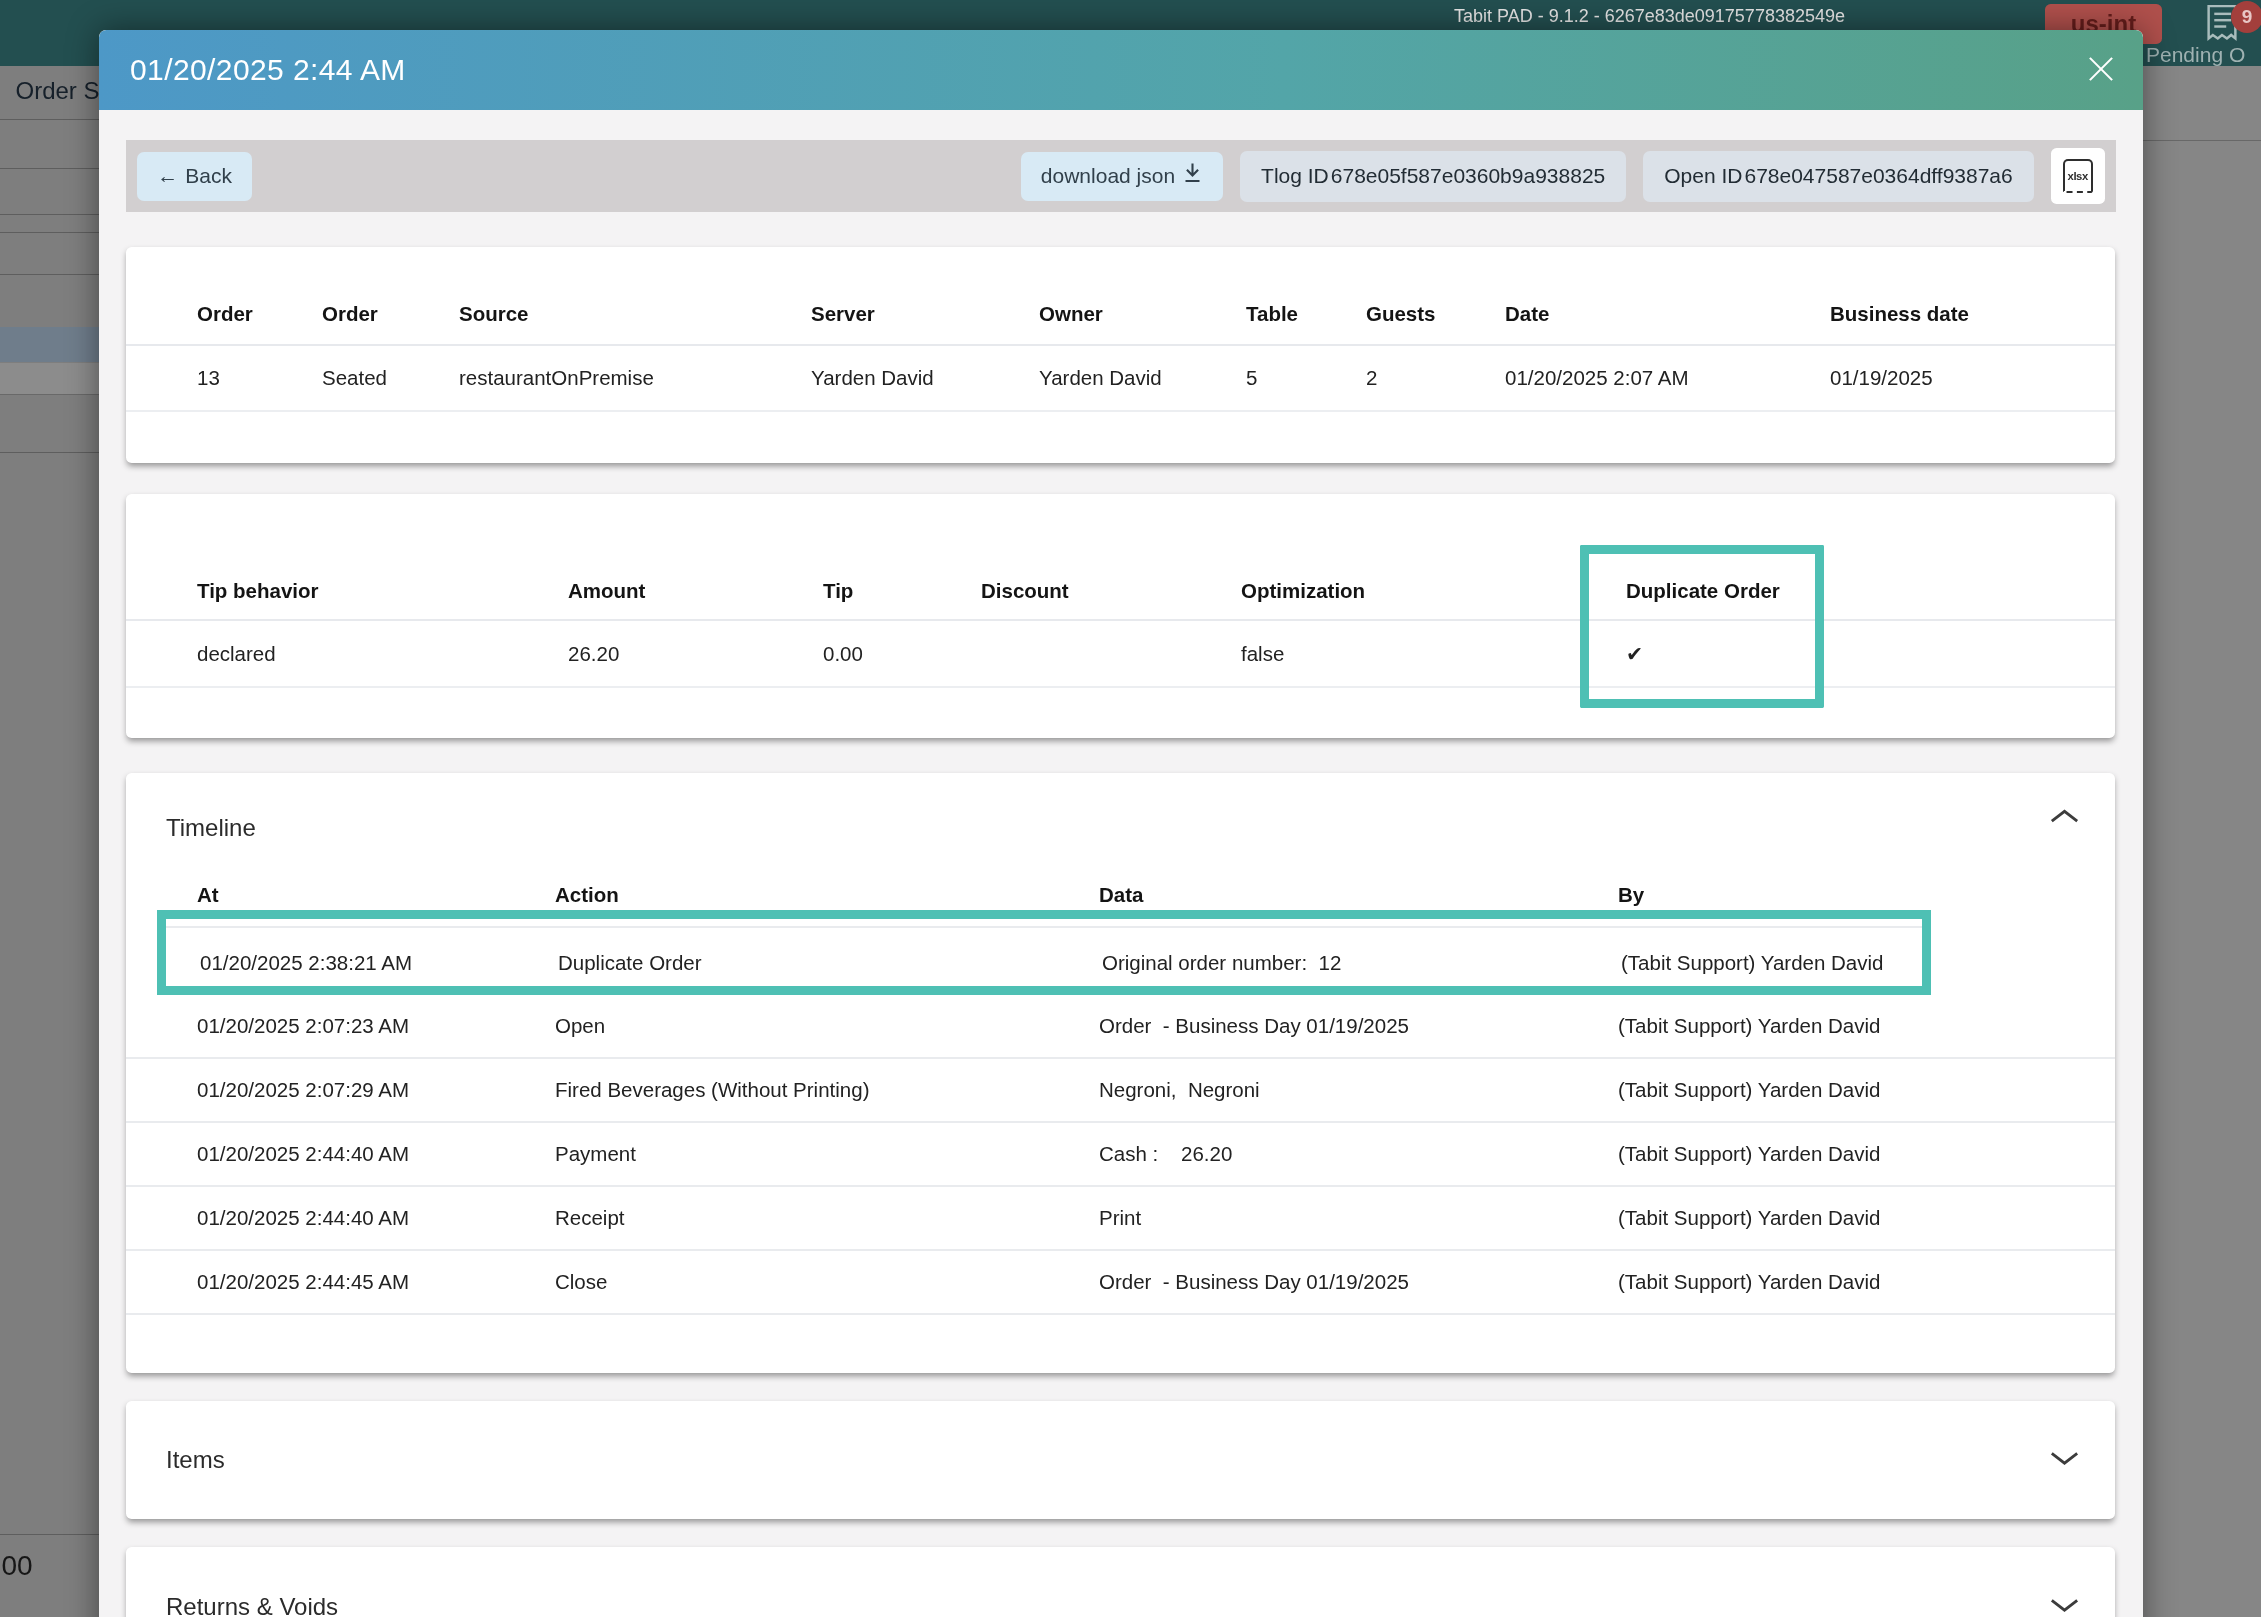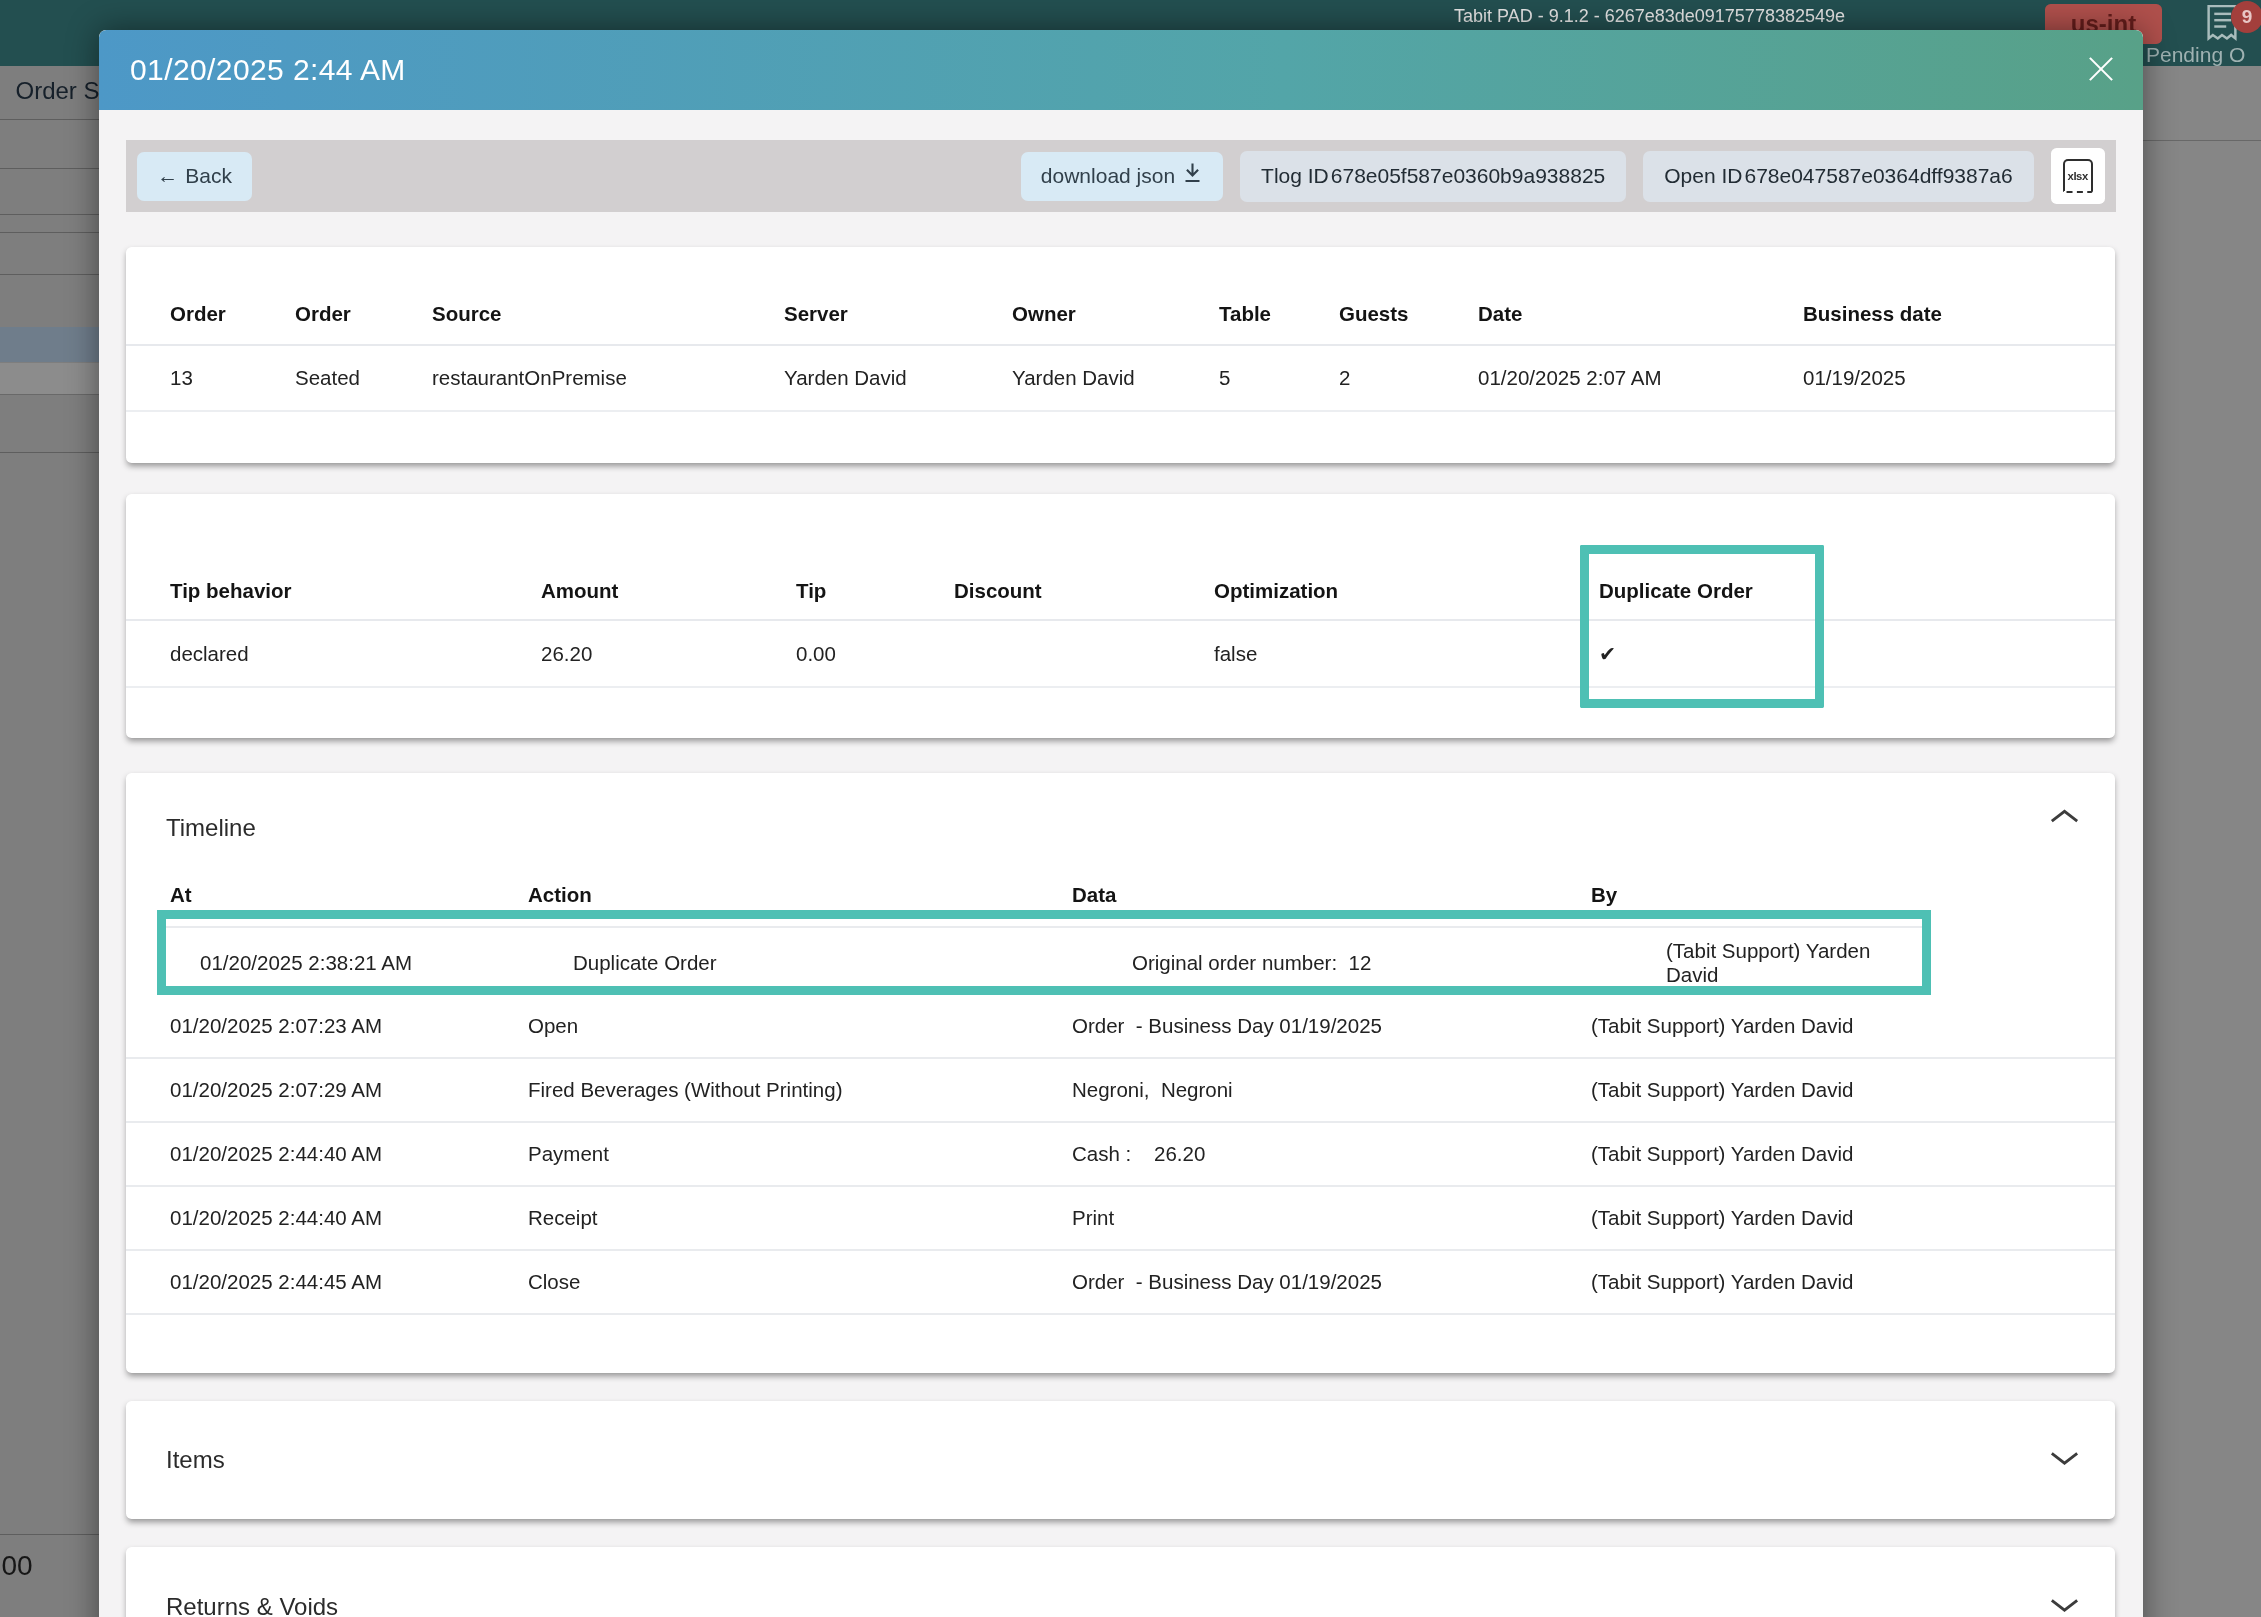--- a/index.html
+++ b/index.html
@@ -47,21 +47,21 @@
     gap:2px; padding:0 21px; font-size:21px; color:#222c34; cursor:pointer; }
   .chip .lab { white-space:nowrap; }
   .xlsx-btn { width:54px; height:56px; background:#fff; border:none; border-radius:5.6px; cursor:pointer;
     display:flex; align-items:center; justify-content:center; }
   .xlsx-ic { width:30px; height:34px; border:2.1px solid #2e2e2e; border-radius:5px 5px 2.8px 2.8px;
     font-size:11.3px; font-weight:bold; color:#2e2e2e; display:flex; align-items:center; justify-content:center;
     letter-spacing:-0.4px; border-bottom-style:dashed; }
 
   .card { position:relative; margin-left:27px; margin-right:28px; width:1989px; background:#fff;
     border-radius:5.6px; box-shadow:0 3.5px 6.4px -1.4px rgba(0,0,0,0.4); }
-  .grid { display:grid; align-items:center; padding-left:44px; }
+  .grid { display:grid; align-items:center; padding-left:71px; }
   .g1 { grid-template-columns:125px 137px 352px 228px 207px 120px 139px 325px 1fr; }
   .g2 { grid-template-columns:371px 255px 158px 260px 385px 1fr; }
   .g3 { grid-template-columns:358px 544px 519px 1fr; }
   .grid span { font-size:20.5px; white-space:pre-wrap; padding-right:10px; }
   .hrow span { font-weight:bold; color:#141414; }
   .brow span { color:#222; }
 
   .t1 { margin-top:35px; height:216px; padding-top:37px; }
   .t1 .hrow { height:62px; border-bottom:2.1px solid #e7e9ed; }
   .t1 .brow { height:66px; border-bottom:2.1px solid #eceef1; }
@@ -74,21 +74,21 @@
     border:9.2px solid #4ec0b4; border-radius:1.4px; pointer-events:none; z-index:5; }
 
   .tl { margin-top:35px; height:600px; }
   .sec-title { font-size:24px; color:#2b2b2b; }
   .tl .sec-title { position:absolute; left:40px; top:41px; }
   .chev-btn { position:absolute; right:35px; top:34px; background:transparent; border:none; cursor:pointer; }
   .tl-head { position:absolute; left:0; right:0; top:106px; height:31px; }
   .tl-rows { position:absolute; left:0; right:0; top:137px; }
   .hl-frame { margin-left:31px; width:1774px; height:85px; border:9.2px solid #4ec0b4; }
   .hl-inner { margin-top:7px; border-top:2.1px solid #e9ebee; }
-  .hl-inner .grid { height:69px; padding-left:34px;gap:15px; }
+  .hl-inner .grid { height:69px; padding-left:34px; }
   .tl-row { height:64px; border-bottom:2.1px solid #e9ebee; }
 
   .fold { margin-top:28px; height:118px; display:flex; align-items:center; }
   .fold .sec-title { padding-left:40px; }
   .fold .chev-btn { top:auto; }
   .returns { height:120px; }
 </style>
 </head>
 <body>
 

